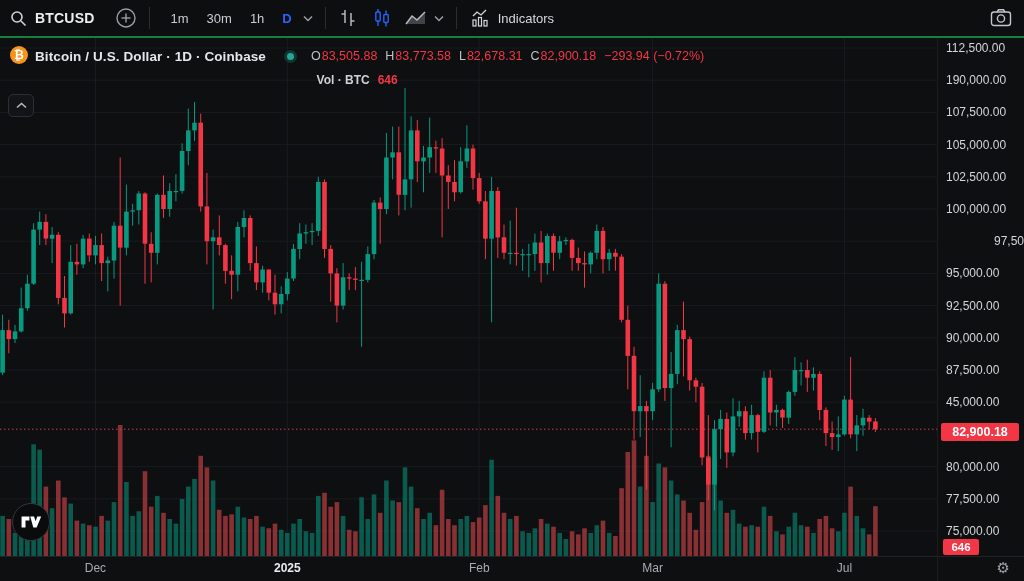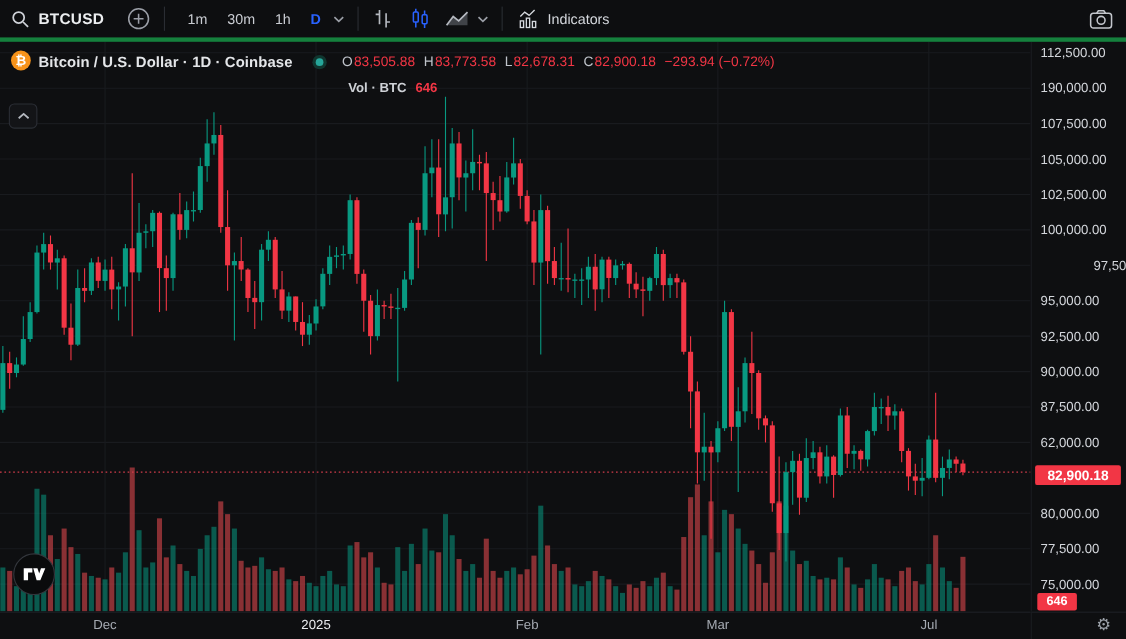--- a/index.html
+++ b/index.html
@@ -2,21 +2,21 @@
 <html><head>
 <meta charset="utf-8">
 <style>
   * { margin:0; padding:0; box-sizing:border-box; }
   html,body { width:1024px; height:581px; overflow:hidden; background:#0c0d0f;
     font-family:"Liberation Sans","DejaVu Sans",sans-serif; }
   #app { position:relative; width:1024px; height:581px; background:#0e0f11; }
 
   
   #toolbar { position:absolute; left:0; top:0; width:1024px; height:38px;
-    background:#0d0e10; border-bottom:4px solid #15803d; display:flex; align-items:center;
+    background:#0d0e10; border-bottom:2px solid #15803d; display:flex; align-items:center;
     padding:0 10px; color:#d1d4dc; z-index:30; }
   .tb-gap { width:10px; }
   .tb-sep { width:1px; height:22px; background:#2a2d33; margin:0 12px; }
   #symbol-name { font-size:14px; font-weight:700; color:#eceef0; margin-left:8px; letter-spacing:.2px; }
   .tb-btn { display:flex; align-items:center; justify-content:center; cursor:pointer; }
   .tf { font-size:13px; color:#c9ccd2; margin:0 9px; cursor:pointer; }
   .tf.active { color:#2962ff; font-weight:600; }
   .chev { margin-left:2px; display:flex; align-items:center; }
   #indicators-btn { display:flex; align-items:center; gap:7px; font-size:13px; color:#d5d8dd; }
   #camera-btn { position:absolute; right:12px; top:8px; }
@@ -61,21 +61,21 @@
     border-radius:2px; color:#fff; font-size:12.5px; font-weight:700;
     display:flex; align-items:center; justify-content:center; }
   #vol-badge { position:absolute; left:5px; top:501px; width:36px; height:16px; background:#f23645;
     border-radius:2px; color:#fff; font-size:11.5px; font-weight:700;
     display:flex; align-items:center; justify-content:center; }
 
   
   #time-axis { position:absolute; left:0; top:556px; width:937px; height:40px;
     background:#0e0f11; border-top:1px solid #1f2227; z-index:10; }
   .t-label { position:absolute; top:4px; transform:translateX(-50%); font-size:12px; color:#a6abb3; }
-  .t-label.bold { color:#e9ebee; font-weight:400; }
+  .t-label.bold { color:#e9ebee; font-weight:700; }
   #axis-corner { position:absolute; left:937px; top:556px; width:87px; height:25px;
     background:#0e0f11; border-top:1px solid #1f2227; border-left:1px solid #1b1d21; z-index:11; }
   #gear-icon { position:absolute; right:14px; top:2px; color:#9aa0a8; font-size:15px;
     font-family:"DejaVu Sans",sans-serif; cursor:pointer; }
 
   svg { display:block; }
 </style>
 </head>
 <body>
 
@@ -656,21 +656,21 @@
       <div class="p-label" style="top: 35.2px;">190,000.00</div>
       <div class="p-label" style="top: 67.4px;">107,500.00</div>
       <div class="p-label" style="top: 99.6px;">105,000.00</div>
       <div class="p-label" style="top: 131.8px;">102,500.00</div>
       <div class="p-label" style="top: 164px;">100,000.00</div>
       <div class="p-label" style="top: 196.2px; margin-left: 48px;">97,500.00</div>
       <div class="p-label" style="top: 228.4px;">95,000.00</div>
       <div class="p-label" style="top: 260.6px;">92,500.00</div>
       <div class="p-label" style="top: 292.8px;">90,000.00</div>
       <div class="p-label" style="top: 325px;">87,500.00</div>
-      <div class="p-label" style="top: 357.2px;">62,000.00</div>
+      <div class="p-label" style="top: 357.2px;">45,000.00</div>
       <div class="p-label" style="top: 421.6px;">80,000.00</div>
       <div class="p-label" style="top: 453.8px;">77,500.00</div>
       <div class="p-label" style="top: 486px;">75,000.00</div>
     </div>
 
   <div id="time-axis">
       <div class="t-label" style="left: 95.45px;">Dec</div>
       <div class="t-label bold" style="left: 287.34px;">2025</div>
       <div class="t-label" style="left: 479.23px;">Feb</div>
       <div class="t-label" style="left: 652.55px;">Mar</div>

